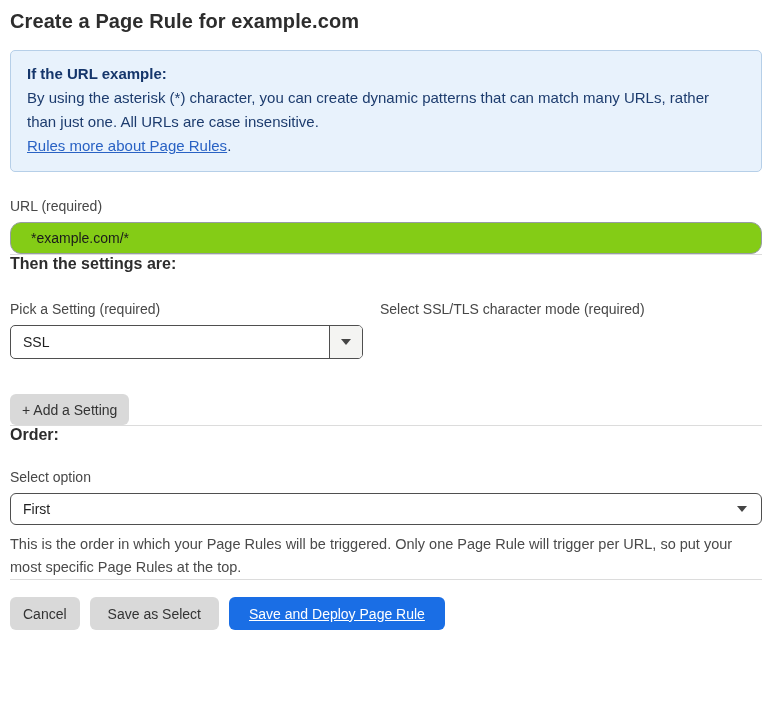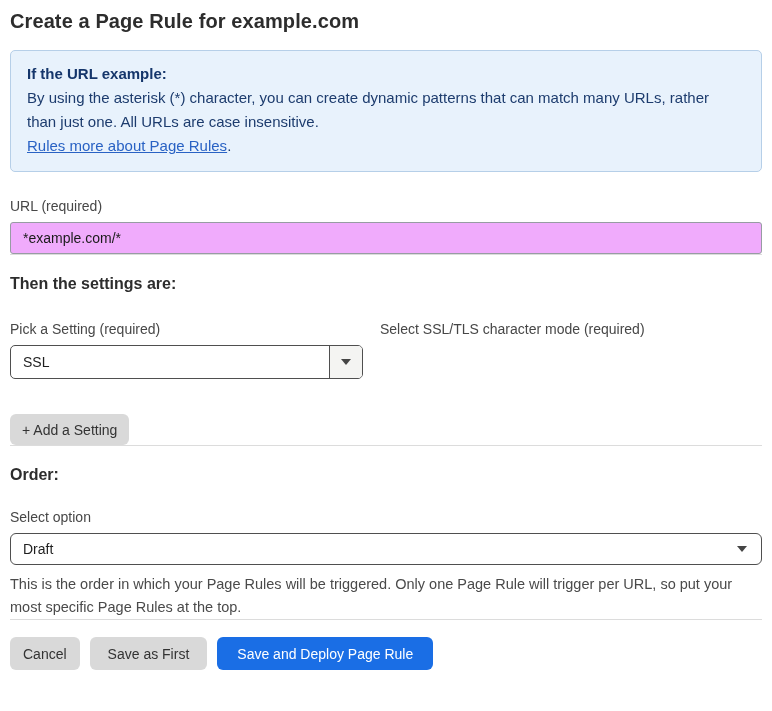--- a/index.html
+++ b/index.html
@@ -52,42 +52,41 @@
     color: #474747;
     line-height: 18px;
     display: block;
   }
   
   .url-section { margin-top: 25px; }
   .url-input {
     margin-top: 7px;
     width: 752px;
     height: 32px;
-    background: #f0abfc;
+    background: #84cc16;
     border: 1px solid #979ca3;
-    border-radius: 3px;
-    padding: 0 12px;
+    border-radius: 11px;
+    padding: 0 20px;
     font-size: 14px;
     color: #1b1b1b;
     font-family: "Liberation Sans", sans-serif;
     outline: none;
   }
   hr.divider {
     border: none;
     border-top: 1px solid #dcdcdc;
     margin: 0;
   }
   .hr-1 { margin-top: 38px; }
   .hr-2 { margin-top: 16px; }
   .hr-3 { margin-top: 22px; }
   .section-heading {
     font-size: 16px;
     font-weight: bold;
     color: #2d2d2d;
-    margin-top: 20px;
   }
   
   .settings-row {
     display: flex;
     gap: 17px;
     margin-top: 27px;
   }
   .col-setting { width: 353px; }
   .col-sslmode { width: 286px; }
   .select-box {
@@ -164,20 +163,21 @@
     display: flex;
     gap: 10px;
     margin-top: 17px;
   }
   .footer-row .btn { height: 33px; }
   .cancel-btn { padding: 0 13px; }
   .save-draft-btn { padding: 0 18px; }
   .save-deploy-btn {
     padding: 0 20px;
     color: #ffffff;
+    text-decoration: underline;
   }
 </style>
 </head>
 <body>
 
 <div class="page">
 
   <h1 class="page-title">Create a Page Rule for example.com</h1>
 
   <div class="info-box">
@@ -213,28 +213,28 @@
   </div>
 
   <button class="btn btn-gray add-setting-btn">+ Add a Setting</button>
 
   <hr class="divider hr-2">
 
   <h2 class="section-heading">Order:</h2>
 
   <label class="field-label order-label">Select option</label>
   <div class="select-box select-round order-select">
-    <span class="select-value">Draft</span>
+    <span class="select-value">First</span>
     <span class="arrow-inline">
         <span class="arrow-tri"></span>
       </span>
   </div>
   <p class="order-help">This is the order in which your Page Rules will be triggered. Only one Page Rule will trigger per URL, so put your most specific Page Rules at the top.</p>
 
   <hr class="divider hr-3">
 
   <div class="footer-row">
     <button class="btn btn-gray cancel-btn">Cancel</button>
-    <button class="btn btn-gray save-draft-btn">Save as First</button>
+    <button class="btn btn-gray save-draft-btn">Save as Select</button>
     <button class="btn save-deploy-btn" id="save-deploy" style="background: rgb(26, 110, 229);">Save and Deploy Page Rule</button>
   </div>
 
 </div>
 
 </body></html>

